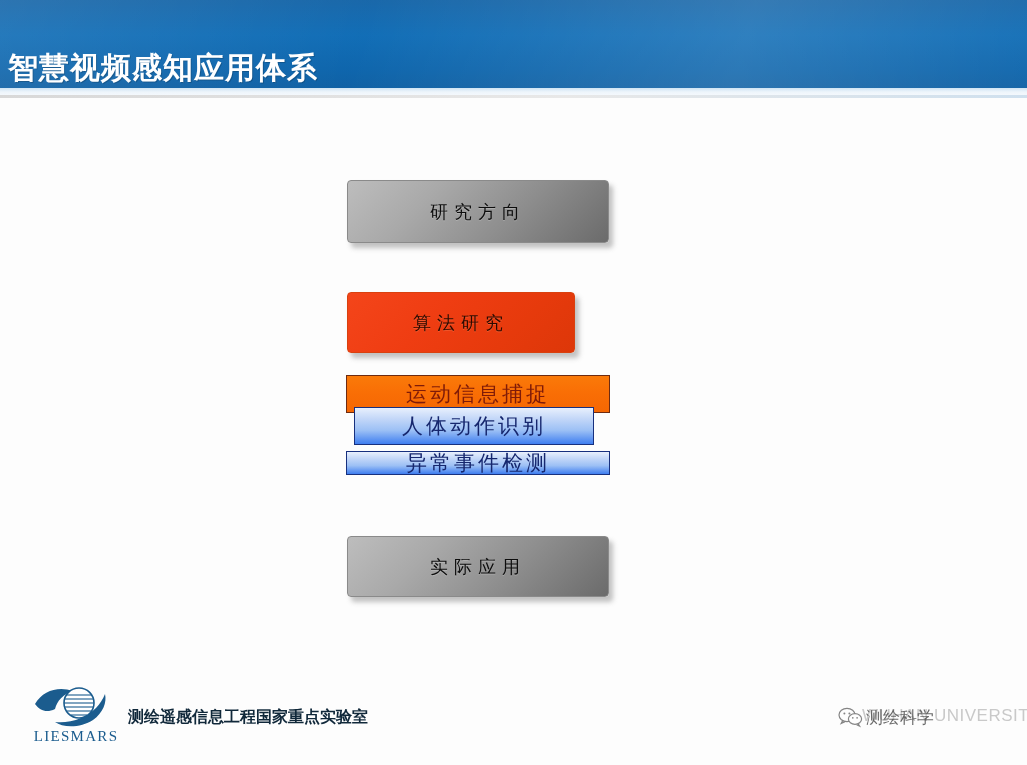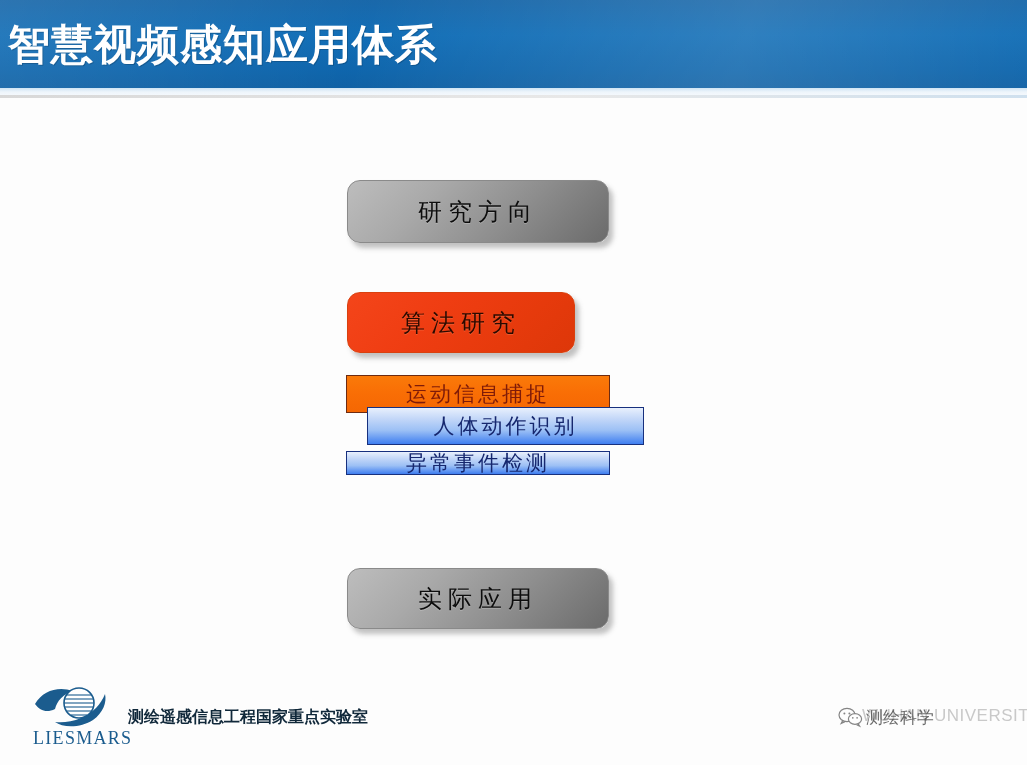--- a/index.html
+++ b/index.html
@@ -42,29 +42,29 @@
   .banner-underline2 {
     position: absolute;
     left: 0; top: 95px;
     width: 1027px;
     height: 3px;
     background: linear-gradient(90deg, #d8d8d8 0%, #e8e8e8 55%, #cfe0ee 100%);
   }
   .slide-title {
     position: absolute;
     left: 8px;
-    top: 19px;
-    font-size: 42px;
+    top: 44px;
+    font-size: 30px;
     line-height: 52px;
     font-weight: bold;
     color: #ffffff;
     letter-spacing: 1px;
     text-shadow: 1px 1px 0 rgba(0,0,0,0.18);
     white-space: nowrap;
-    font-family: Liberation Sans, sans-serif;
+    font-family: Liberation Mono, monospace;
   }
 
   
   .diagram {
     position: absolute;
     left: 0;
     top: 0;
     width: 1027px;
     height: 765px;
     pointer-events: none;
@@ -74,22 +74,22 @@
     box-sizing: border-box;
     display: flex;
     align-items: center;
     justify-content: center;
     pointer-events: auto;
     white-space: nowrap;
   }
 
   
   .node-big {
-    border-radius: 13px;
-    font-size: 24px;
+    border-radius: 4px;
+    font-size: 18px;
     letter-spacing: 6px;
     font-weight: normal;
     font-family: "DejaVu Serif", "Liberation Serif", serif;
     box-shadow: 4px 5px 5px rgba(120,120,120,0.45);
   }
   .node-gray {
     background: linear-gradient(135deg, #bdbdbd 0%, #a9a9a9 30%, #8e8e8e 62%, #6b6b6b 100%);
     color: #0d0d0d;
     border: 1px solid #8a8a8a;
     text-shadow: 0 1px 0 rgba(255,255,255,0.22);
@@ -133,21 +133,21 @@
     top: 0;
     width: 86px;
     height: 48px;
   }
   .logo-word {
     position: absolute;
     left: 0;
     top: 46px;
     width: 86px;
     text-align: center;
-    font-size: 18px;
+    font-size: 15px;
     letter-spacing: 1.3px;
     color: #1b5c8e;
     font-family: "Liberation Serif", "DejaVu Serif", serif;
   }
   .footer-lab {
     position: absolute;
     left: 128px;
     top: 707px;
     font-size: 16px;
     font-weight: bold;
@@ -209,29 +209,29 @@
   </div>
 
   <div class="node node-big node-red" style="left:347px; top:292px; width:228px; height:61px;">
     <span>算法研究</span>
   </div>
 
   <div class="node node-small node-orange" style="left:346px; top:363px; width:264px; height:38px;">
     <span>运动信息捕捉</span>
   </div>
 
-  <div class="node node-small node-blue" style="left:367px; top:407px; width:277px; height:38px;">
+  <div class="node node-small node-blue" style="left:354px; top:407px; width:240px; height:38px;">
     <span>人体动作识别</span>
   </div>
 
   <div class="node node-small node-blue" style="left:346px; top:451px; width:264px; height:24px;">
     <span>异常事件检测</span>
   </div>
 
-  <div class="node node-big node-gray" style="left:347px; top:536px; width:262px; height:61px;margin-top:32px;">
+  <div class="node node-big node-gray" style="left:347px; top:536px; width:262px; height:61px;">
     <span>实际应用</span>
   </div>
 
 </div>
 
 <div class="footer-logo">
   <svg class="logo-mark" viewBox="0 0 86 48">
     <path d="M2,22 C10,8 26,4 40,9 C30,12 24,19 22,27 C14,31 7,29 2,22 Z" fill="#1b5c8e"></path>
     <path d="M22,40 C30,46 48,46 60,38 C70,31 74,20 72,12 C68,22 60,31 48,36 C39,40 29,41 22,40 Z" fill="#1b5c8e"></path>
     <circle cx="46" cy="21" r="15" fill="#ffffff" stroke="#1b5c8e" stroke-width="1.6"></circle>

